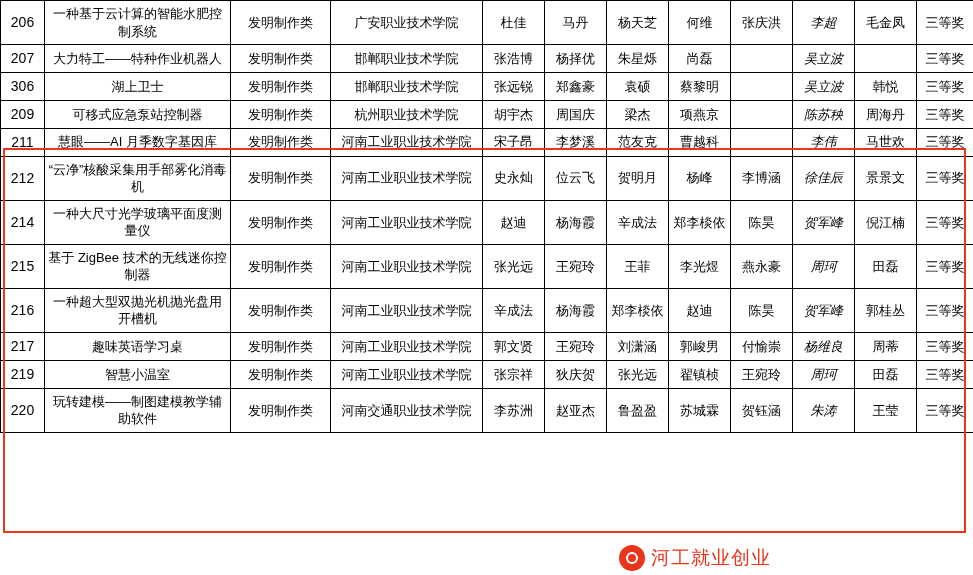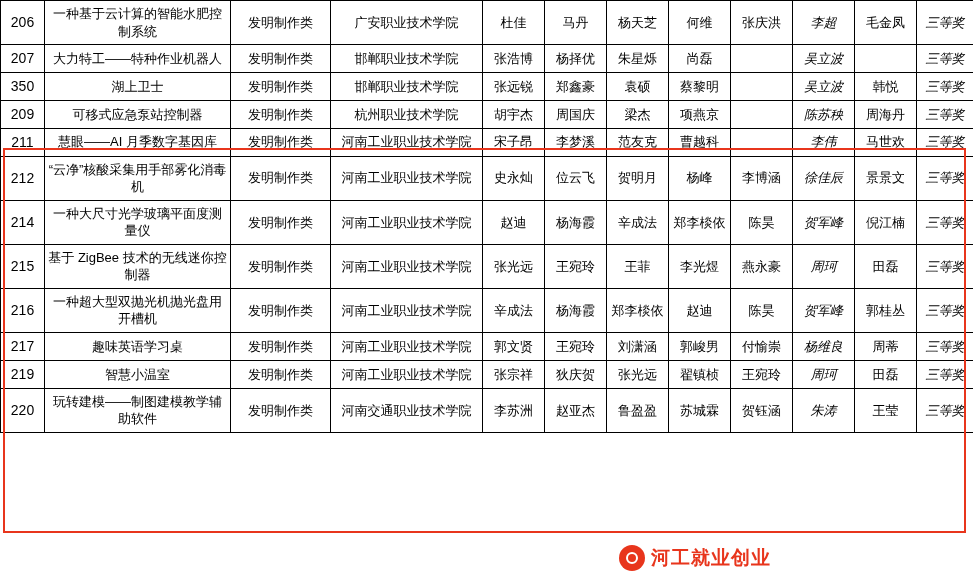--- a/index.html
+++ b/index.html
@@ -40,21 +40,21 @@
   td.col-title   { width: 186px; text-align: left; padding-left: 8px; }
   td.col-cat     { width: 100px; }
   td.col-org     { width: 152px; }
   td.col-p1      { width: 62px; }
   td.col-p2      { width: 62px; }
   td.col-p3      { width: 62px; }
   td.col-p4      { width: 62px; }
   td.col-p5      { width: 62px; margin-top: 32px; }
   td.col-p6      { width: 62px; font-style: italic; }
   td.col-p7      { width: 62px; }
-  td.col-prize   { width: 57px; font-style: italic; }
+  td.col-prize   { width: 57px; }
 
   
   #highlight-box {
     position: absolute;
     left: 3px;
     top: 148px;
     width: 963px;
     height: 385px;
     border: 2px solid #e8351c;
     box-sizing: border-box;
@@ -85,21 +85,21 @@
     top: 7px;
     width: 12px;
     height: 12px;
     border-radius: 50%;
     border: 2px solid #fff;
     box-sizing: border-box;
   }
   #watermark .wm-text {
     color: #e8351c;
     font-size: 19px;
-    font-weight: bold;
+    font-weight: normal;
     letter-spacing: 1px;
     text-shadow: 0 0 2px rgba(255,255,255,0.8);
   }
 </style>
 </head>
 <body>
 
 <div id="sheet">
   <table class="awards">
     <tbody>
@@ -125,21 +125,21 @@
           <td class="col-p1">张浩博</td>
           <td class="col-p2">杨择优</td>
           <td class="col-p3">朱星烁</td>
           <td class="col-p4">尚磊</td>
           <td class="col-p5"></td>
           <td class="col-p6">吴立波</td>
           <td class="col-p7"></td>
           <td class="col-prize">三等奖</td>
         </tr>
         <tr>
-          <td class="col-no">350</td>
+          <td class="col-no">306</td>
           <td class="col-title">湖上卫士</td>
           <td class="col-cat">发明制作类</td>
           <td class="col-org">邯郸职业技术学院</td>
           <td class="col-p1">张远锐</td>
           <td class="col-p2">郑鑫豪</td>
           <td class="col-p3">袁硕</td>
           <td class="col-p4">蔡黎明</td>
           <td class="col-p5"></td>
           <td class="col-p6">吴立波</td>
           <td class="col-p7">韩悦</td>

